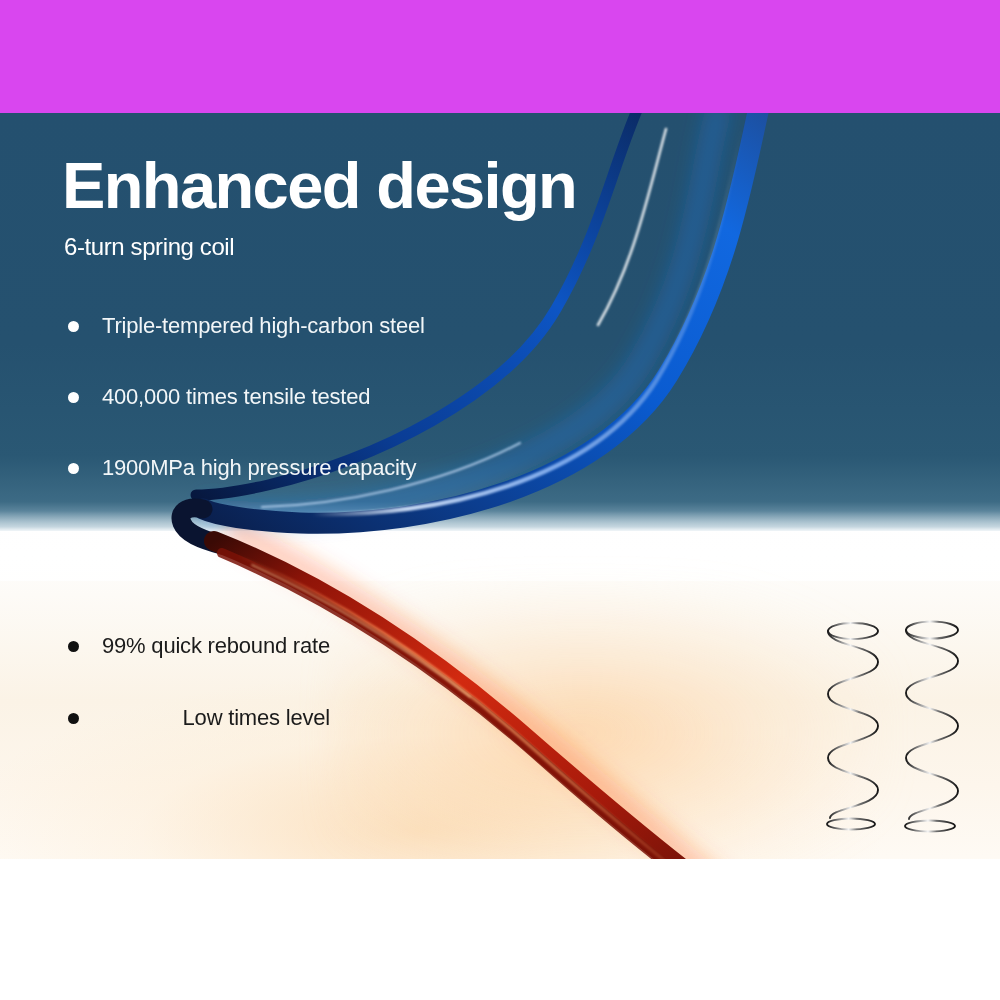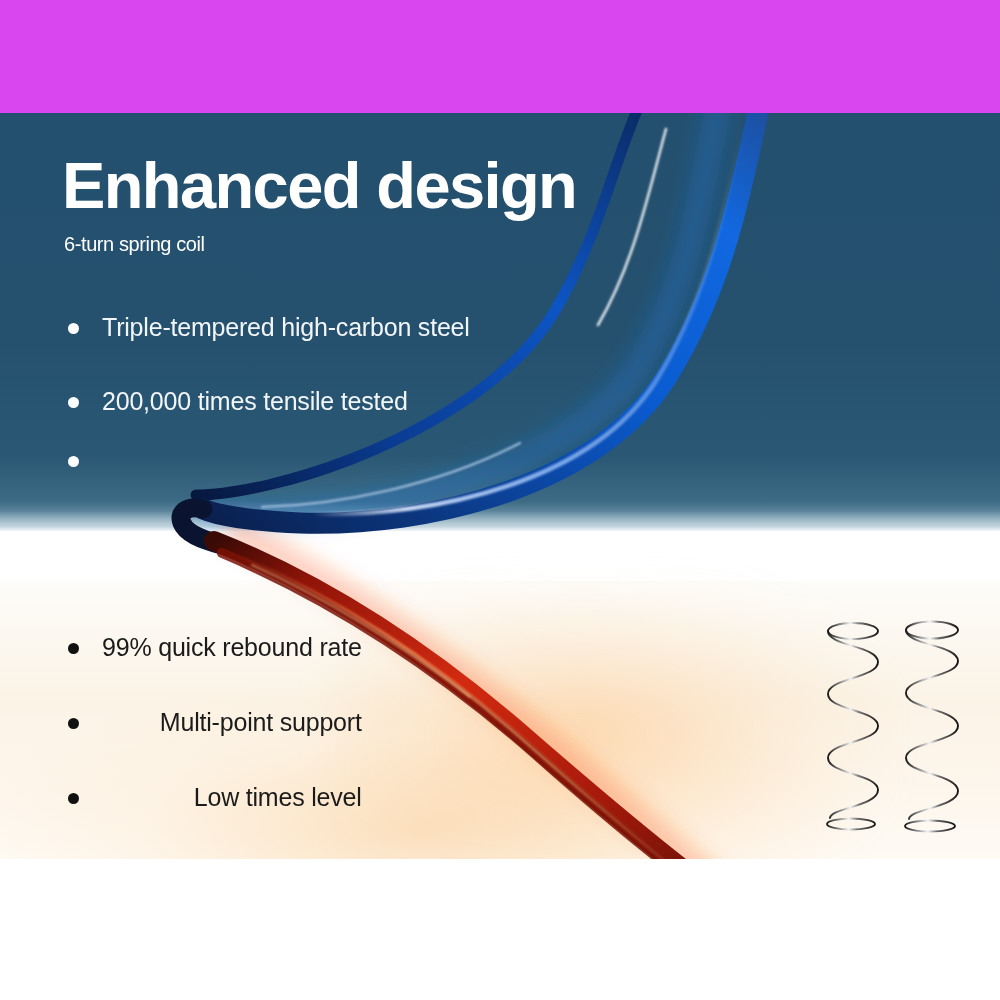--- a/index.html
+++ b/index.html
@@ -116,37 +116,37 @@
     font-weight: bold;
     color: #ffffff;
     letter-spacing: -1.6px;
     white-space: nowrap;
   }
   #subhead {
     position: absolute;
     left: 64px;
     top: 120px;
     margin: 0;
-    font-size: 20px;
+    font-size: 24px;
     font-weight: normal;
     color: #ffffff;
     letter-spacing: -0.4px;
     white-space: nowrap;
   }
 
   ul.bullets {
     position: absolute;
     margin: 0;
     padding: 0;
     list-style: none;
   }
   ul.bullets li {
     position: relative;
     padding-left: 42px;
-    font-size: 25px;
+    font-size: 22px;
     letter-spacing: -0.2px;
     white-space: nowrap;
   }
   ul.bullets li .dot {
     position: absolute;
     left: 8px;
     top: 50%;
     width: 11px;
     height: 11px;
     margin-top: -5px;
@@ -264,35 +264,32 @@
     <h1 id="headline">Enhanced design</h1>
     <h2 id="subhead">6-turn spring coil</h2>
 
     <ul class="bullets" id="bullets-top">
       <li>
         <span class="dot"></span>
         <span>Triple-tempered high-carbon steel</span>
       </li>
       <li>
         <span class="dot"></span>
-        <span>200,000 times tensile tested</span>
-      </li>
-      <li>
-        <span class="dot"></span>
+        <span>400,000 times tensile tested</span>
+      </li>
+      <li>
+        <span class="dot"></span>
+        <span>1900MPa high pressure capacity</span>
       </li>
     </ul>
 
     <ul class="bullets" id="bullets-bottom">
       <li>
         <span class="dot"></span>
         <span>99% quick rebound rate</span>
-      </li>
-      <li>
-        <span class="dot"></span>
-        <span>Multi-point support</span>
       </li>
       <li>
         <span class="dot"></span>
         <span>Low times level</span>
       </li>
     </ul>
 
     <svg class="spring" id="spring-left" viewBox="0 0 66 220">
       <defs>
         <linearGradient id="wireL" x1="0" y1="0" x2="1" y2="0">

